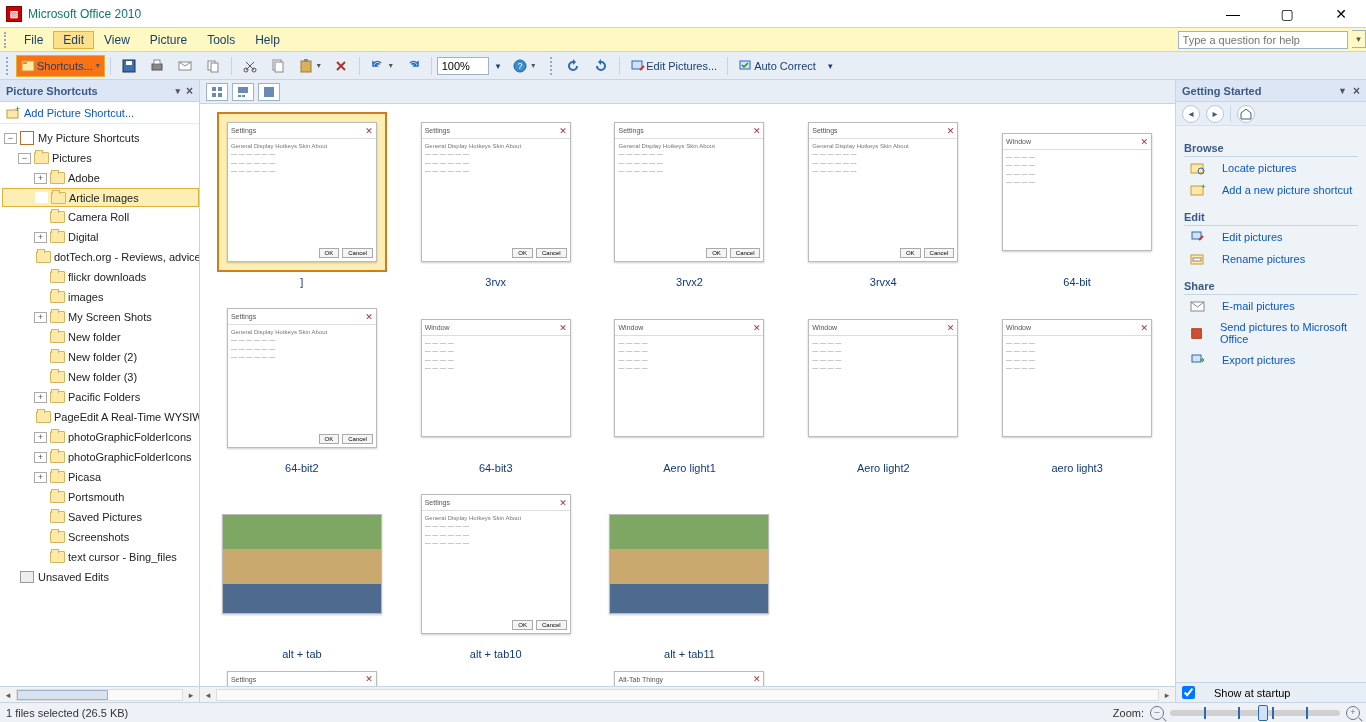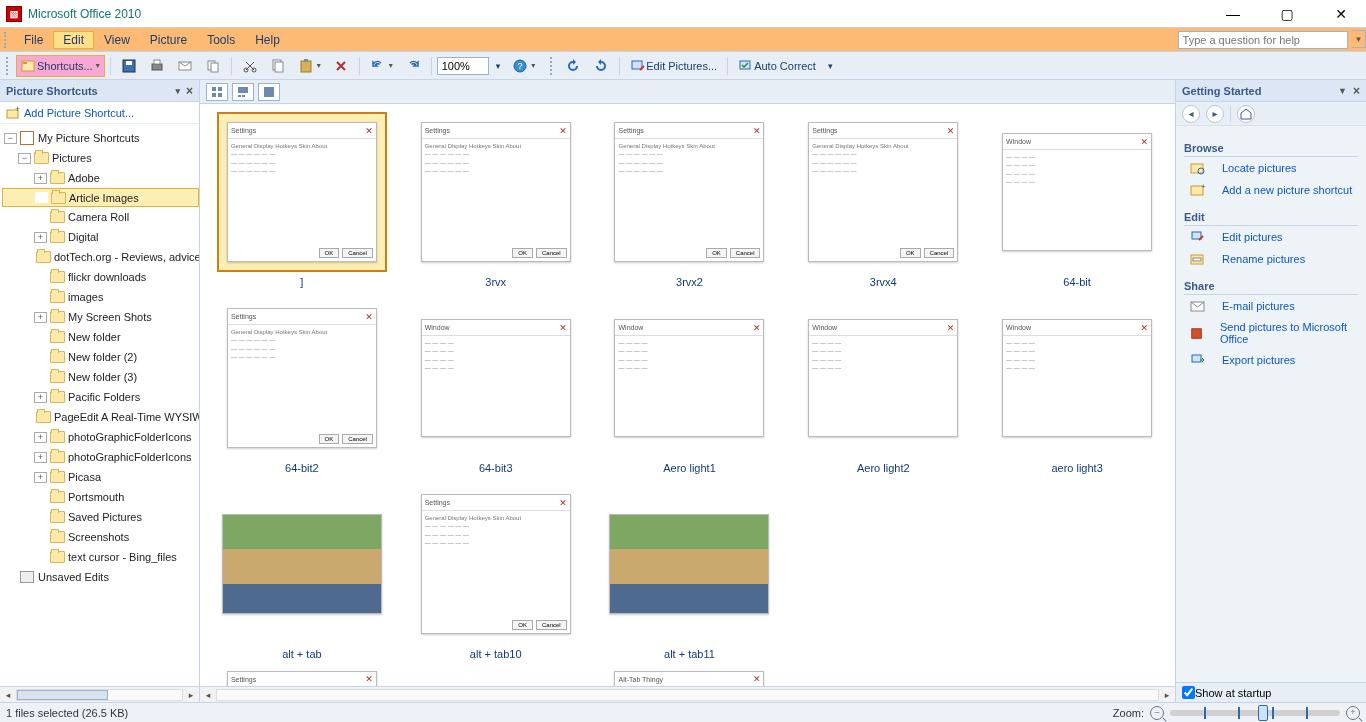--- a/index.html
+++ b/index.html
@@ -6,33 +6,33 @@
 html, body { width: 1366px; height: 722px; overflow: hidden; background: #fff; }
 
 
 .titlebar { height: 28px; display: flex; align-items: center; padding: 0 6px; background: #fff; border-bottom: 1px solid #d0d0d0; }
 .titlebar .app-ico { width: 16px; height: 16px; background: #c00; border: 1px solid #800; margin-right: 6px; display:flex;align-items:center;justify-content:center;color:#fff;font-size:9px;font-weight:bold;}
 .titlebar .title { font-size: 12px; color: #0f766e; }
 .titlebar .winbtns { margin-left: auto; display: flex; gap: 24px; padding-right: 4px;}
 .titlebar .winbtns span { font-size: 14px; color: #000; cursor: default; width:30px; text-align:center;}
 
 
-.menubar { height: 24px; display: flex; align-items: center; background: #fdba74; border-bottom: 1px solid #c5d4e7; padding-left: 4px; position:relative; }
+.menubar { height: 24px; display: flex; align-items: center; background: #fef9c3; border-bottom: 1px solid #c5d4e7; padding-left: 4px; position:relative; }
 .menubar .grip { width: 6px; height: 16px; border-left: 2px dotted #93a9c4; margin-right:4px;}
 .menubar .menuitem { font-size: 12px; padding: 2px 10px; color: #1a3e6f; text-decoration: underline dotted transparent; }
 .menubar .menuitem.hot { background: #ffe08a; border:1px solid #e0b23a; padding:1px 9px;}
 .menubar .helpbox { margin-left: auto; margin-right: 0; }
 .menubar .helpbox input { width: 170px; height: 18px; font-size: 11px; border: 1px solid #9cb3d0; padding: 0 4px; color:#777;}
 .menubar .helpbox .dd { display:inline-block; width:14px; height:18px; border:1px solid #9cb3d0; border-left:none; text-align:center; font-size:9px; line-height:16px; color:#555; vertical-align:top;}
 
 
 .toolbar { height: 28px; display: flex; align-items: center; background: #e8eef6; border-bottom: 1px solid #c5d4e7; padding-left: 4px; gap: 2px; }
 .toolbar .grip { width: 6px; height: 18px; border-left: 2px dotted #93a9c4; margin: 0 2px;}
 .toolbar .tbtn { height: 22px; min-width: 22px; display: inline-flex; align-items: center; justify-content: center; font-size: 11px; color: #1a3e6f; padding: 0 4px; border:1px solid transparent;}
-.toolbar .tbtn.sel { background: #f9a8d4; border:1px solid #e0b23a;}
+.toolbar .tbtn.sel { background: #f97316; border:1px solid #e0b23a;}
 .toolbar .tbdd::after { content: "▾"; font-size: 8px; margin-left: 3px; color:#555;}
 .toolbar .sep { width: 1px; height: 18px; background: #c5d4e7; margin: 0 3px; }
 .toolbar .zoom { width: 52px; height: 18px; border: 1px solid #9cb3d0; font-size: 11px; padding: 0 4px; text-align:left; background:#fff;}
 .tico { width:16px; height:16px; display:inline-block; }
 .tico svg { width:16px; height:16px; display:block; }
 
 
 .workspace { display: flex; height: calc(722px - 28px - 24px - 28px - 20px); }
 .pane-title { height: 22px; background: #dce6f4; border-bottom: 1px solid #c5d4e7; display: flex; align-items: center; padding: 0 6px; font-size: 11px; font-weight: bold; color: #3a5a85;}
 .pane-title .dd { margin-left:auto; font-size:9px; color:#555; margin-right:6px;}
@@ -89,21 +89,21 @@
 
 
 .right { width: 190px; background:#eef3f8; display:flex; flex-direction:column;}
 .right .nav{height:24px;display:flex;align-items:center;gap:6px;padding:0 6px;border-bottom:1px solid #d7e0eb;background:#e8eef6;}
 .right .nav .nb{width:18px;height:18px;border:1px solid #b7c6d9;border-radius:9px;display:flex;align-items:center;justify-content:center;font-size:10px;color:#3a5a85;background:#fff;}
 .right .nav .sep{width:1px;height:16px;background:#c5d4e7;}
 .right .body{flex:1;padding:6px 8px;font-size:11px;overflow:auto;}
 .right .sect{font-weight:bold;color:#3a5a85;border-bottom:1px solid #c5d4e7;padding:6px 0 2px;margin-top:4px;}
 .right .lnk{display:flex;align-items:center;gap:16px;color:#0b57c2;padding:4px 0 4px 6px;}
 .right .lnk .li{width:16px;height:14px;display:flex;align-items:center;justify-content:center;}
-.right .foot{border-top:1px solid #c5d4e7;padding:3px 6px;font-size:11px;display:flex;align-items:center;gap:0;background:#e8eef6;}
+.right .foot{border-top:1px solid #c5d4e7;padding:3px 6px;font-size:11px;display:flex;align-items:center;gap:19px;background:#e8eef6;}
 .right .foot input{margin:0;}
 
 
 .status { height: 20px; background:#eef2f7; border-top:1px solid #c5d4e7; display:flex; align-items:center; font-size:11px; color:#333; padding:0 6px;}
 .status .zoomctl{margin-left:auto;display:flex;align-items:center;gap:6px;}
 .status .glass{width:14px;height:14px;border:1px solid #678;border-radius:50%;position:relative;}
 .status .glass::after{content:"";position:absolute;width:5px;height:1px;background:#678;right:-4px;bottom:-1px;transform:rotate(45deg);}
 .status .glass.in::before{content:"–";position:absolute;inset:0;text-align:center;font-size:9px;line-height:11px;color:#678;}
 .status .glass.out::before{content:"+";position:absolute;inset:0;text-align:center;font-size:9px;line-height:11px;color:#678;}
 .status .slider{width:170px;height:6px;background:#d0d0d0;border-radius:3px;position:relative;}

